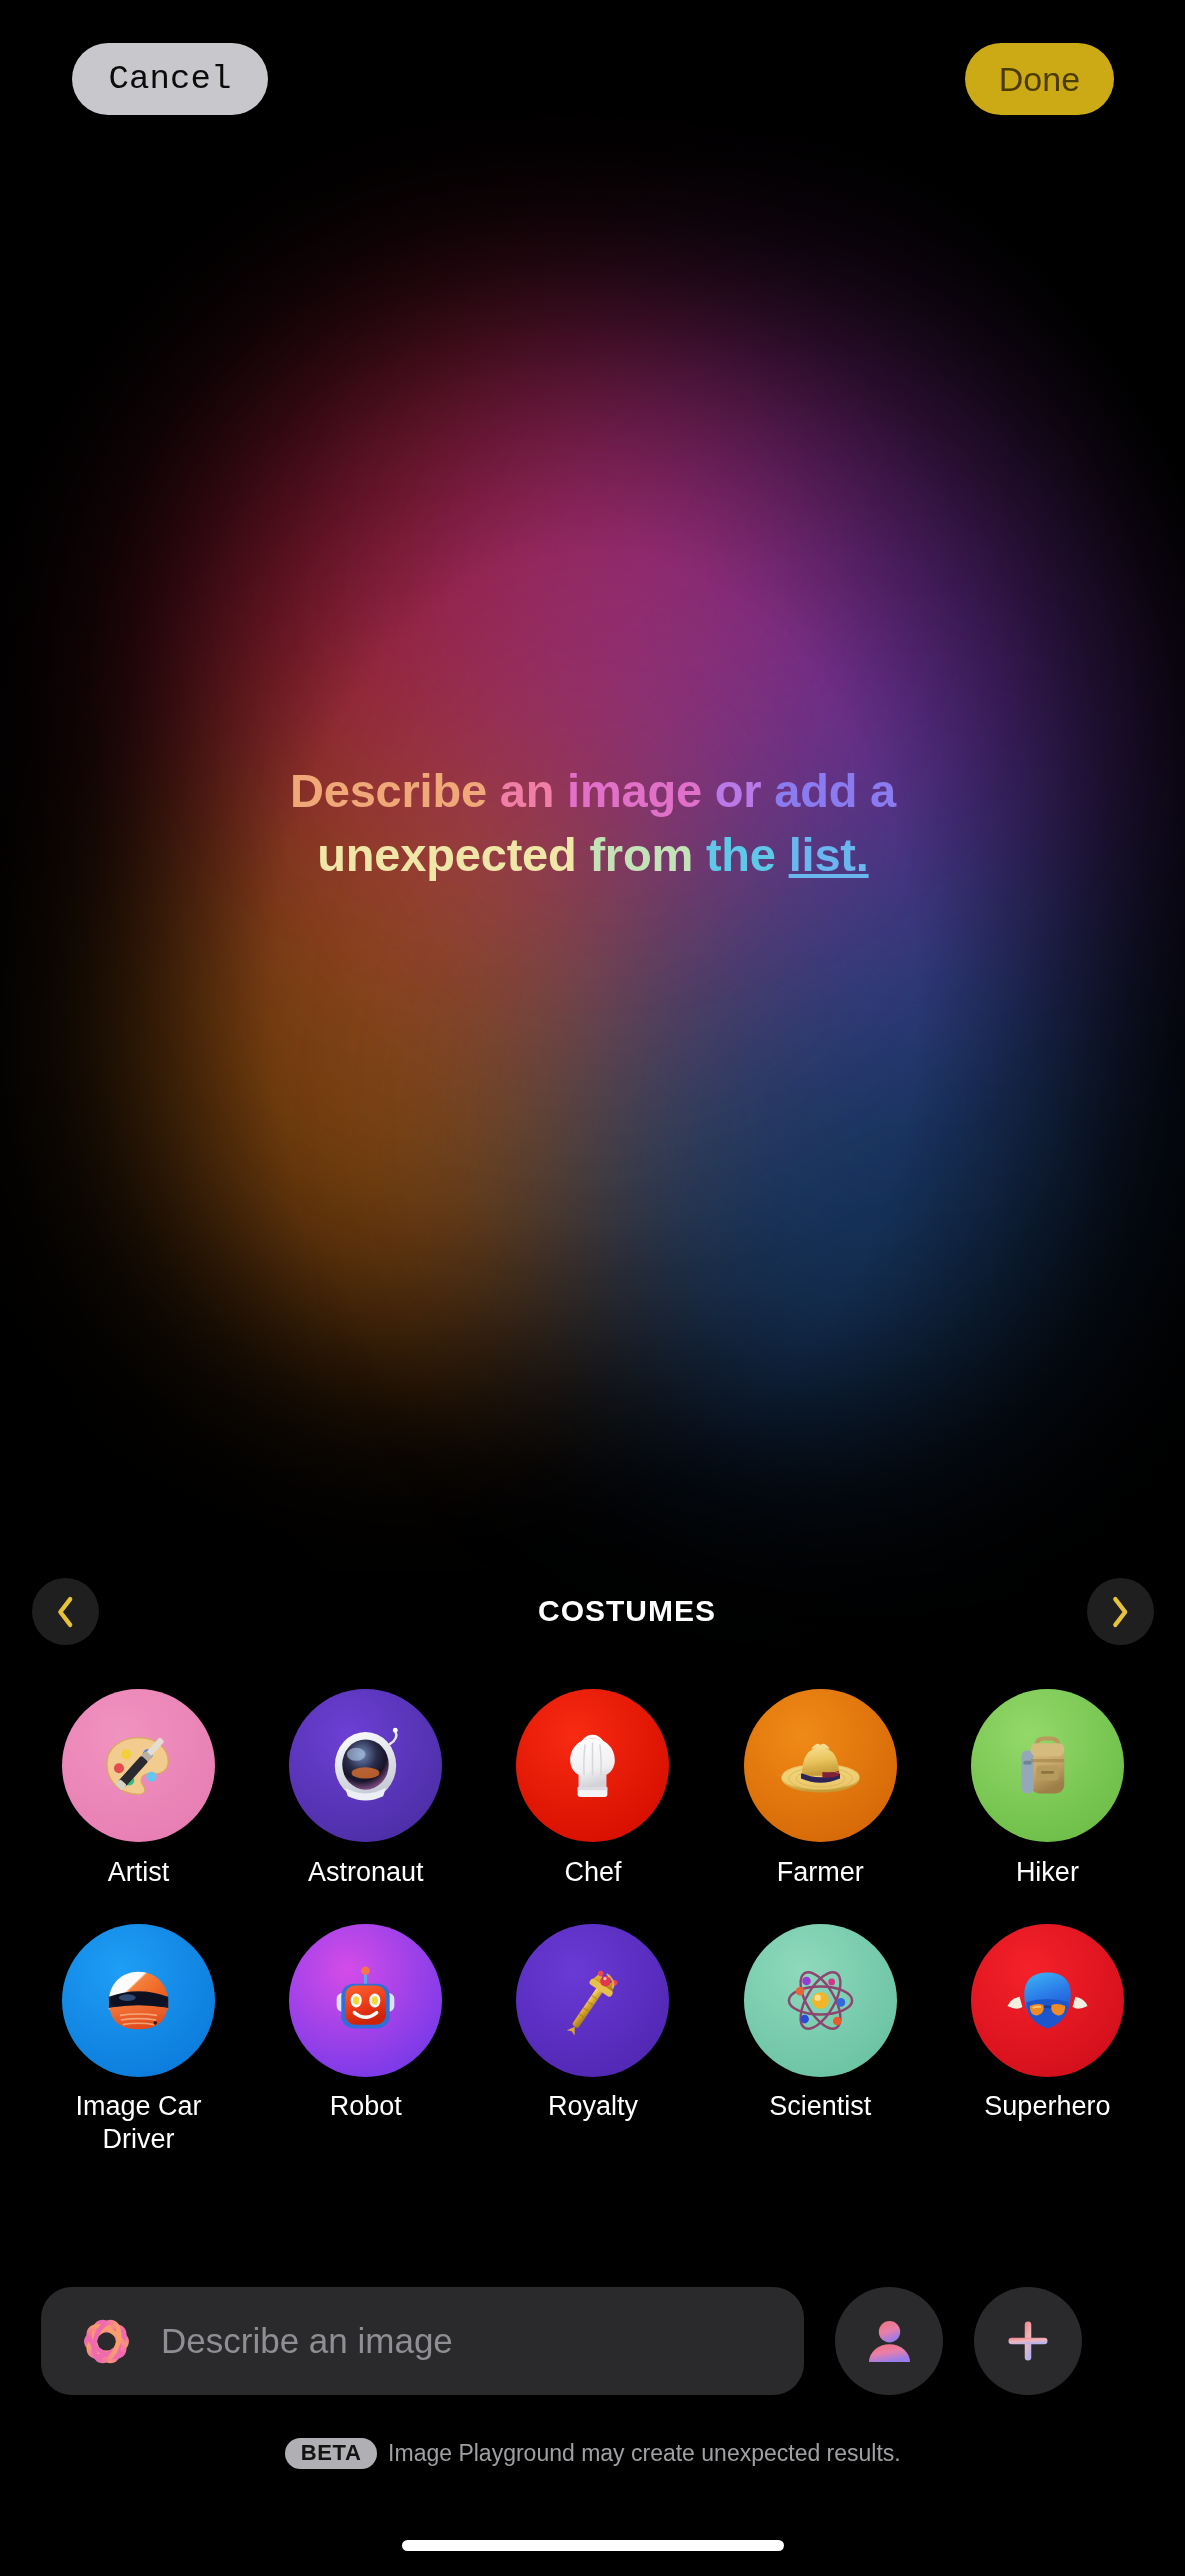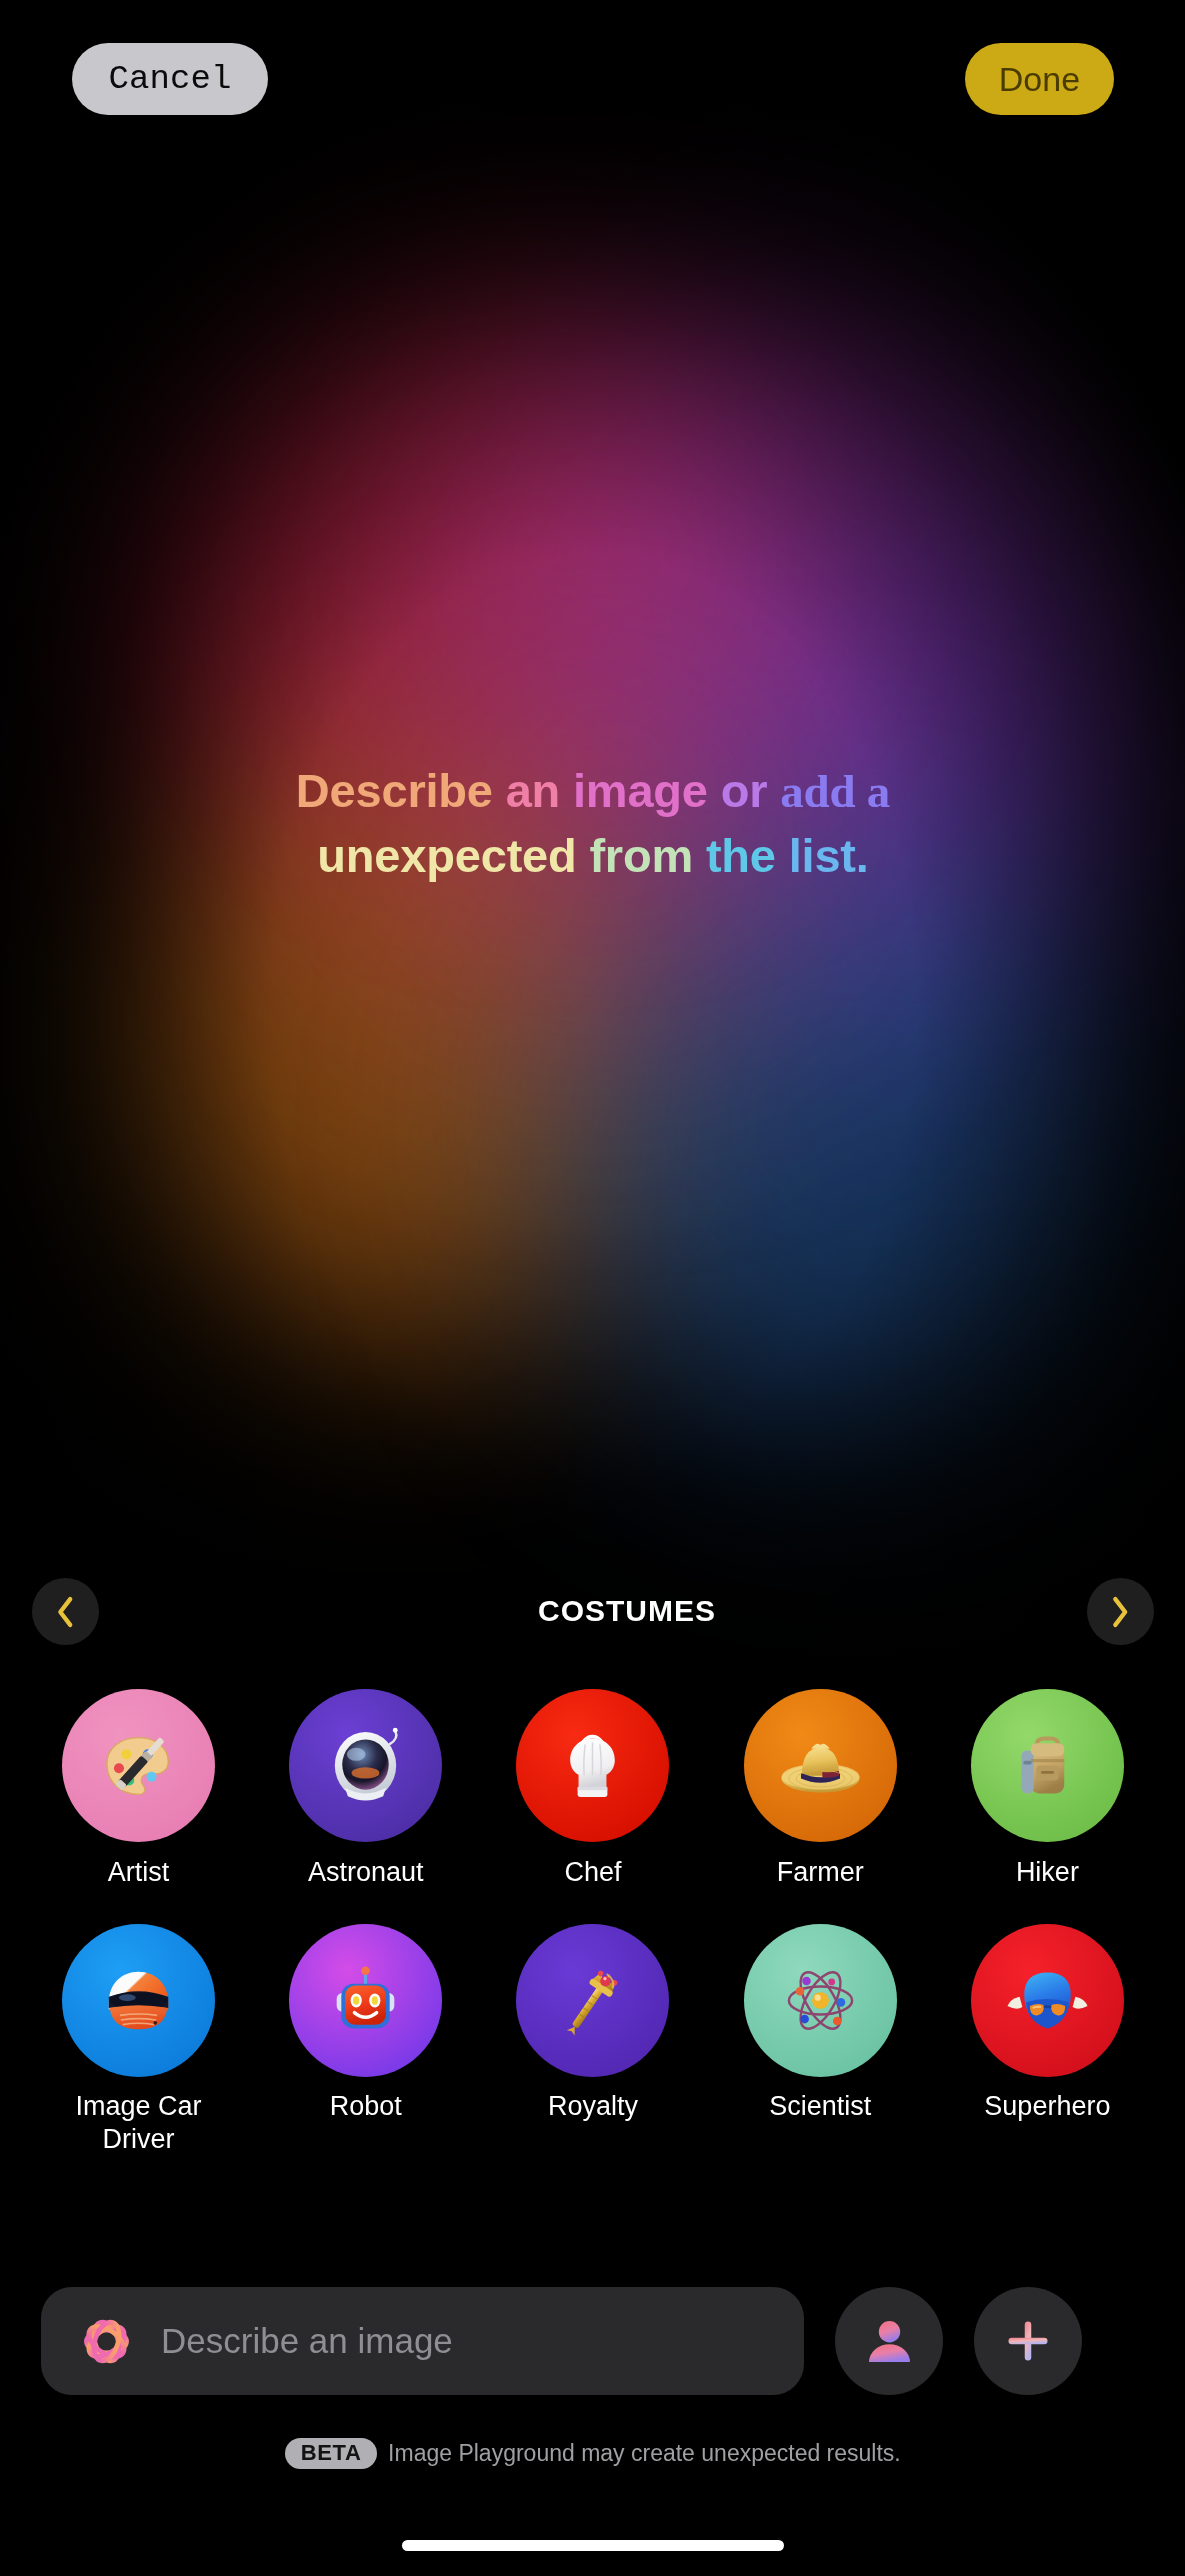--- a/index.html
+++ b/index.html
@@ -44,23 +44,23 @@
 
   
   .headline {
     position:absolute; left:0; right:0; top:759px; z-index:15;
     text-align:center; font-size:47px; font-weight:700;
     line-height:1.36; letter-spacing:-0.2px;
     padding:0 185px;
   }
   .headline span { display:inline; }
   .hl-1 { color:#f0a878; } .hl-2 { color:#ef7fa6; } .hl-3 { color:#e070c8; }
-  .hl-4 { color:#b97ae8; } .hl-5 { color:#8b7bf0;font-family:Liberation Serif, serif; }
+  .hl-4 { color:#b97ae8; } .hl-5 { color:#8b7bf0; }
   .hl-6 { color:#efe6a8; } .hl-7 { color:#c4e2b8; } .hl-8 { color:#5fc8e8; }
-  .hl-9 { color:#6ab6ee; }
+  .hl-9 { color:#6ab6ee;text-decoration:underline; }
 
   
   .cat-row {
     position:absolute; left:0; top:1568px; width:1186px; height:86px; z-index:15;
     display:flex; align-items:center; justify-content:center;margin-left:34px;
   }
   .cat-title {
     color:#fff; font-size:30px; font-weight:600;
     letter-spacing:1px;
   }

